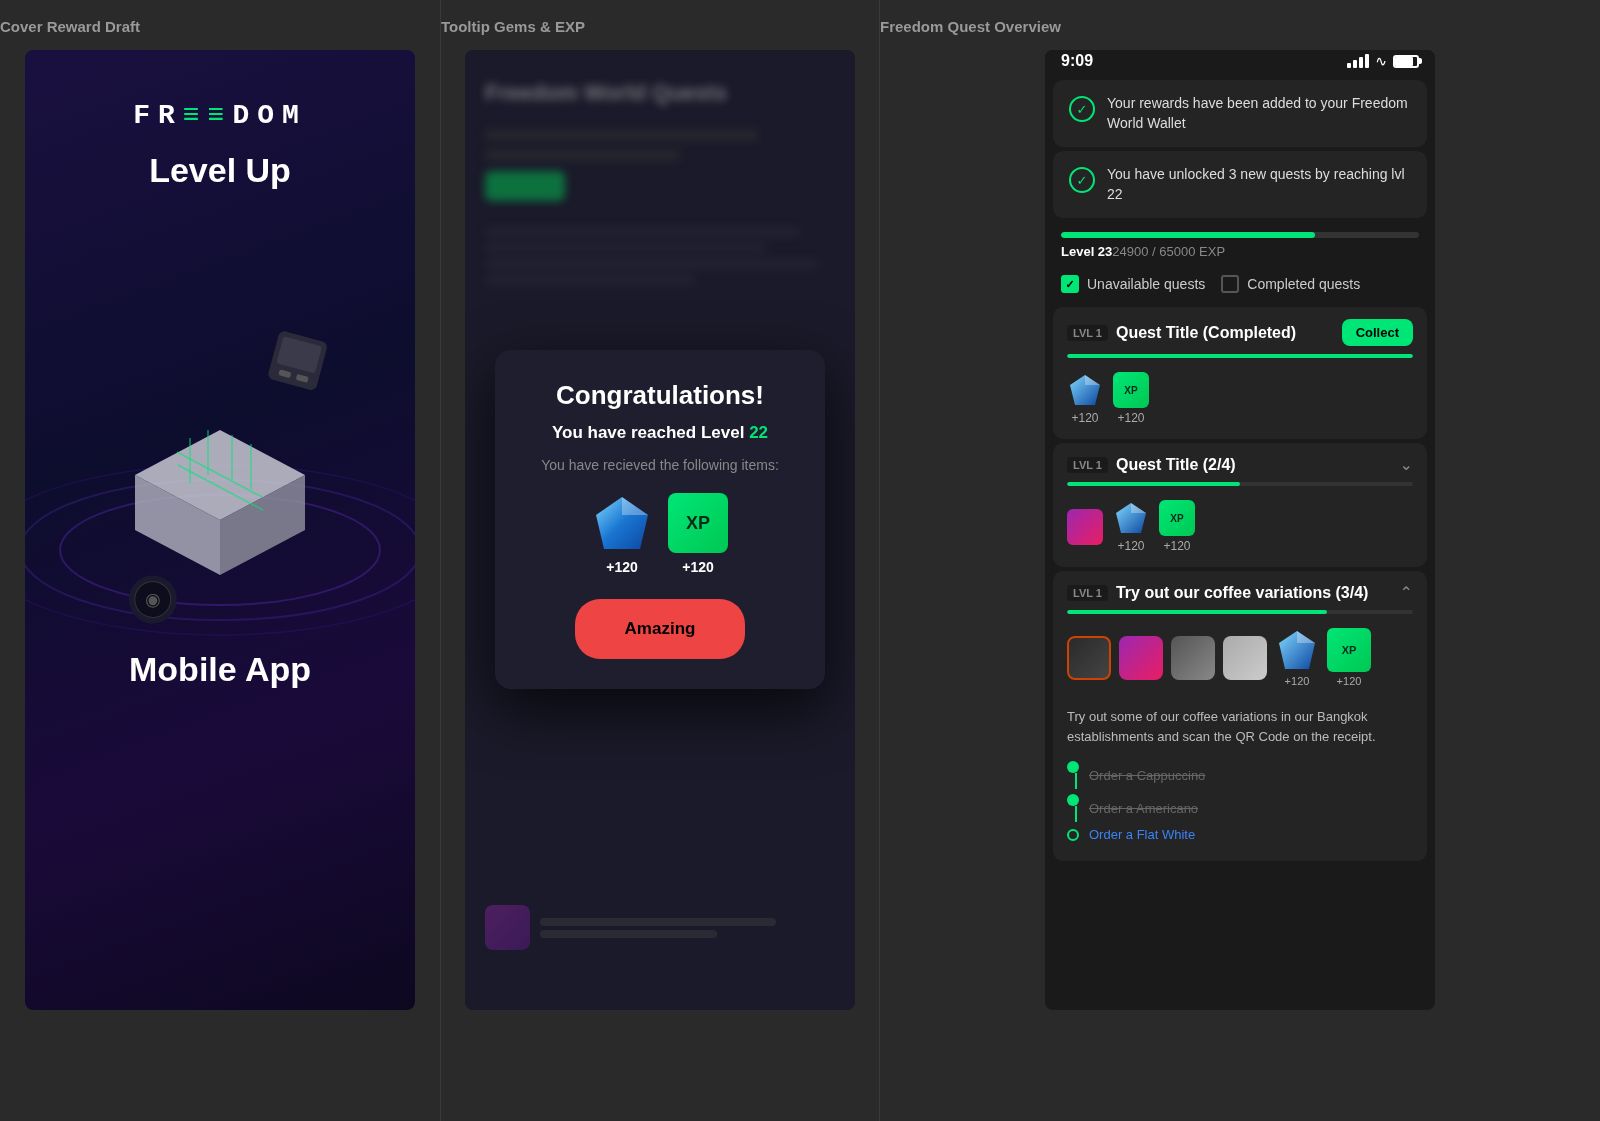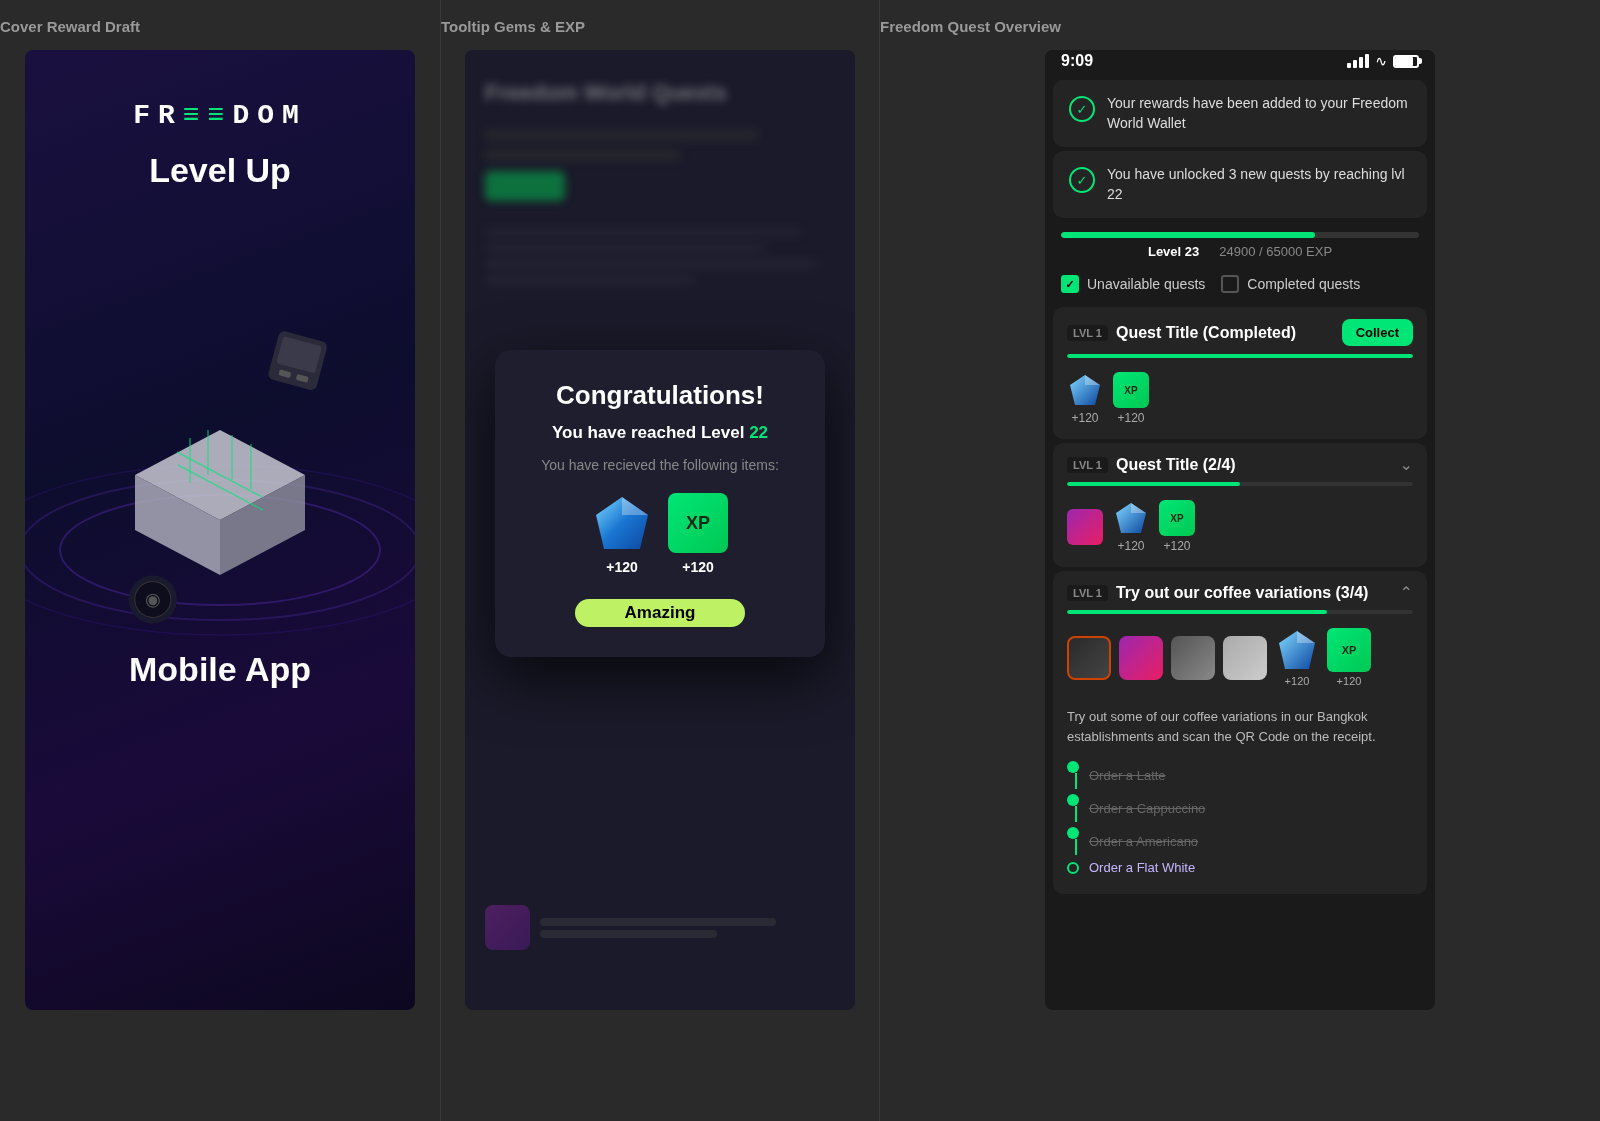--- a/index.html
+++ b/index.html
@@ -184,25 +184,25 @@
       font-size: 18px;
       font-weight: 900;
       color: #0a2a1a;
     }
     .reward-amount {
       font-size: 14px;
       color: white;
       font-weight: 600;
     }
     .amazing-btn {
-      background: #bef264;
+      background: #ef4444;
       color: #000;
       border: none;
       border-radius: 25px;
-      padding: 4px 50px;
+      padding: 20px 50px;
       font-size: 17px;
       font-weight: 700;
       cursor: pointer;
     }
     
     .blurred-bottom {
       position: absolute;
       bottom: 60px;
       left: 20px;
       right: 20px;
@@ -348,23 +348,22 @@
       overflow: hidden;
       margin-bottom: 6px;
     }
     .level-progress-fill {
       height: 100%;
       background: #00e676;
       border-radius: 3px;
     }
     .level-info {
       display: flex;
-      justify-content: center;
+      justify-content: flex-start;
       font-size: 13px;
-      gap: 20px;
     }
     .level-name {
       color: white;
       font-weight: 600;
     }
     .level-exp {
       color: #888;
     }
 
     
@@ -574,21 +573,21 @@
       background: #00e676;
       margin-left: 5px;
     }
     .task-text-strikethrough {
       font-size: 13px;
       color: #666;
       text-decoration: line-through;
     }
     .task-text-normal {
       font-size: 13px;
-      color: #c4b5fd;
+      color: #3b82f6;
     }
 
     
     .quest-scroll {
       flex: 1;
       overflow-y: auto;
       scrollbar-width: none;
     }
     .quest-scroll::-webkit-scrollbar { display: none; }
   </style>
@@ -854,27 +853,20 @@
           <div style="display:flex;flex-direction:column;align-items:center;gap:3px;">
             <div class="coffee-xp">XP</div>
             <span class="coffee-reward-label">+120</span>
           </div>
         </div>
 
         <div class="coffee-desc">Try out some of our coffee variations in our Bangkok establishments and scan the QR Code on the receipt.</div>
 
         <div class="coffee-tasks">
 
-          <div class="coffee-task-item">
-            <div style="display:flex;flex-direction:column;align-items:center;">
-              <div class="task-dot-filled"></div>
-              <div class="task-line-v"></div>
-            </div>
-            <span class="task-text-strikethrough">Order a Latte</span>
-          </div>
 
           <div class="coffee-task-item">
             <div style="display:flex;flex-direction:column;align-items:center;">
               <div class="task-dot-filled"></div>
               <div class="task-line-v"></div>
             </div>
             <span class="task-text-strikethrough">Order a Cappuccino</span>
           </div>
 
           <div class="coffee-task-item">

